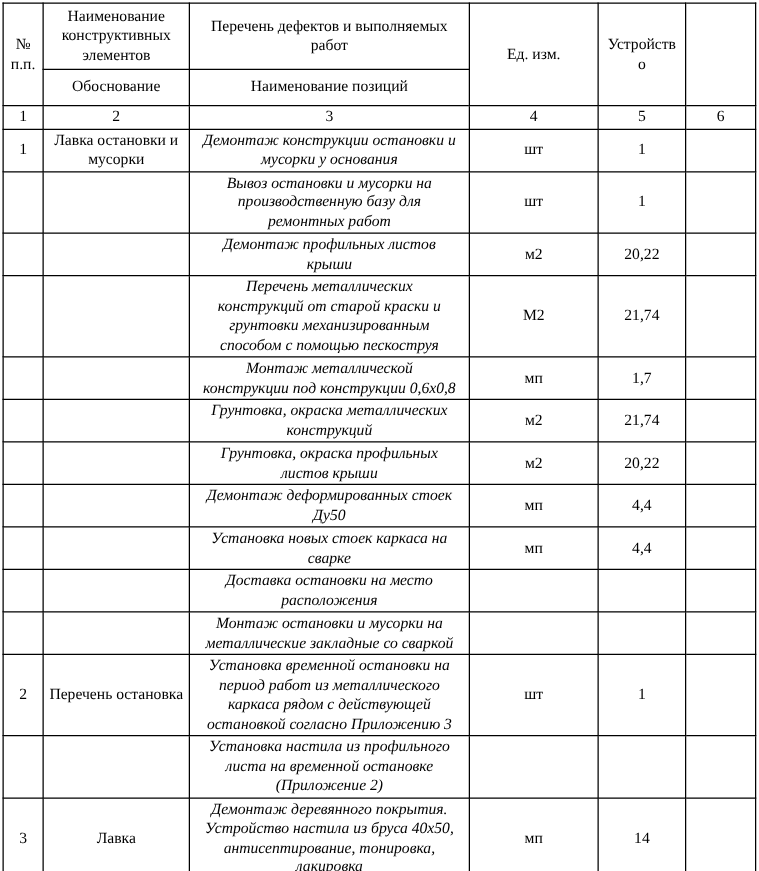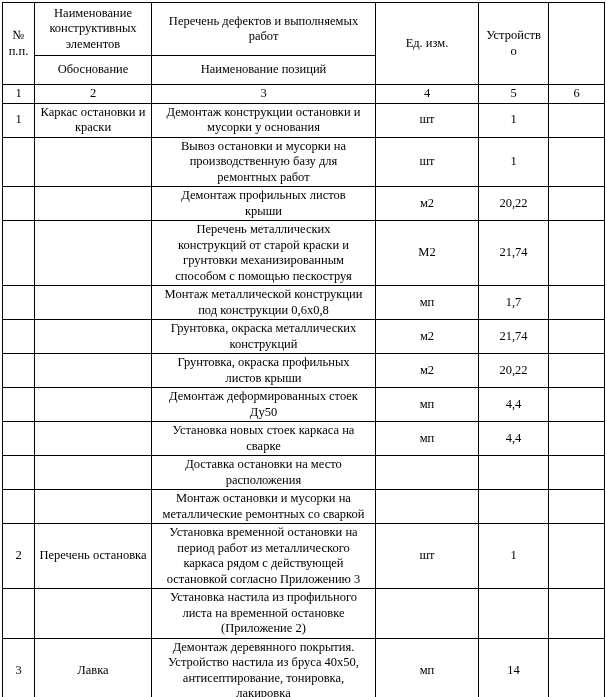--- a/index.html
+++ b/index.html
@@ -21,21 +21,21 @@
   .defect-table td, .defect-table th {
     border: 1px solid #000000;
     font-size: 12.5px;
     line-height: 15.5px;
     font-weight: normal;
     text-align: center;
     vertical-align: middle;
     padding: 1px 2px;
     overflow: hidden;
   }
-  .defect-table td.work-cell { padding: 1px 10px; }
+  .defect-table td.work-cell { padding: 1px 10px; font-style: italic; }
   .defect-table th.qty-head { padding: 1px 6px; word-break: break-all; }
   .defect-table tr.hdr-top th { height: 50px; }
   .defect-table tr.hdr-sub th { height: 26px; text-align: center; }
   .defect-table tr.hdr-num td { height: 15px; }
   .c1 { width: 32px; }
   .c2 { width: 117px; }
   .c3 { width: 224px; }
   .c4 { width: 103px; }
   .c5 { width: 70px; }
   .c6 { width: 56px; }
@@ -70,21 +70,21 @@
       <td>2</td>
       <td>3</td>
       <td>4</td>
       <td>5</td>
       <td>6</td>
     </tr>
   </thead>
   <tbody>
     <tr>
       <td>1</td>
-      <td>Каркас остановки и краски</td>
+      <td>Лавка остановки и мусорки</td>
       <td class="work-cell">Демонтаж конструкции остановки и мусорки у основания</td>
       <td>шт</td>
       <td>1</td>
       <td></td>
     </tr>
     <tr>
       <td></td>
       <td></td>
       <td class="work-cell">Вывоз остановки и мусорки на производственную базу для ремонтных работ</td>
       <td>шт</td>
@@ -151,21 +151,21 @@
       <td></td>
       <td></td>
       <td class="work-cell">Доставка остановки на место расположения</td>
       <td></td>
       <td></td>
       <td></td>
     </tr>
     <tr>
       <td></td>
       <td></td>
-      <td class="work-cell">Монтаж остановки и мусорки на металлические ремонтных со сваркой</td>
+      <td class="work-cell">Монтаж остановки и мусорки на металлические закладные со сваркой</td>
       <td></td>
       <td></td>
       <td></td>
     </tr>
     <tr>
       <td>2</td>
       <td>Перечень остановка</td>
       <td class="work-cell">Установка временной остановки на период работ из металлического каркаса рядом с действующей остановкой согласно Приложению 3</td>
       <td>шт</td>
       <td>1</td>

